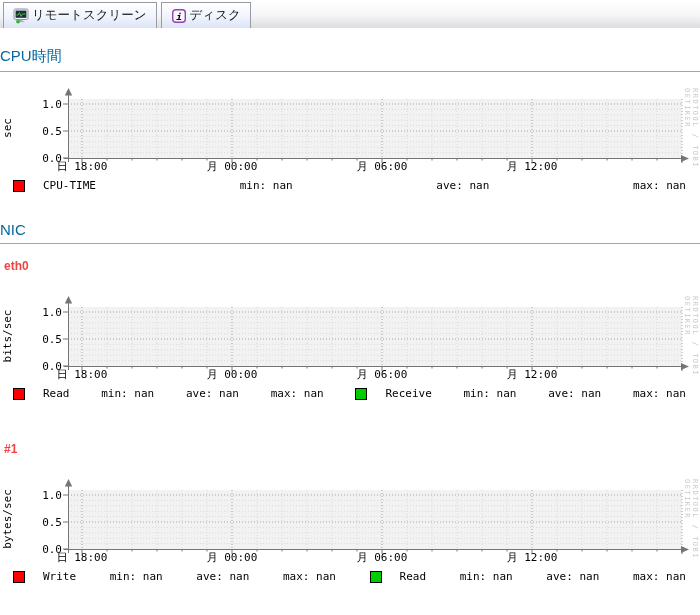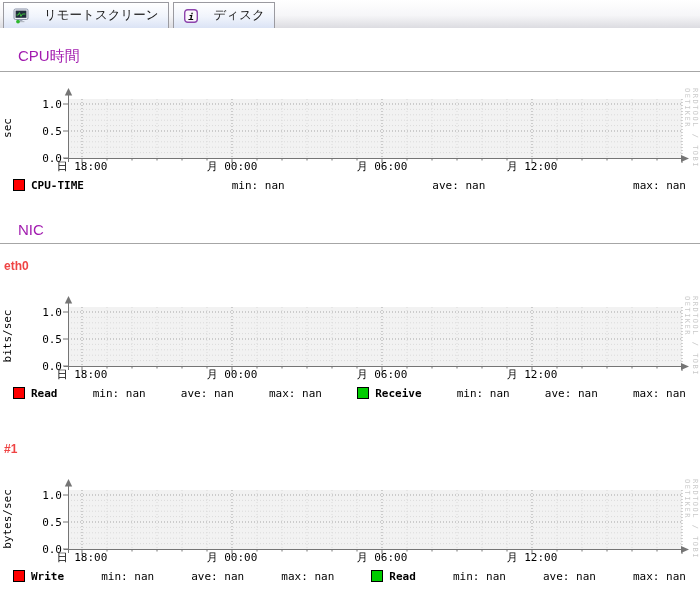--- a/index.html
+++ b/index.html
@@ -3,43 +3,43 @@
 <meta charset="utf-8">
 <style>
   html,body{margin:0;padding:0;}
   body{width:700px;height:615px;background:#fff;overflow:hidden;
        font-family:"Liberation Sans",sans-serif;}
 
   
   .tabbar{height:28px;box-sizing:border-box;display:flex;align-items:flex-end;
           padding-left:3px;
           background:linear-gradient(180deg,#ffffff 0%,#f6f6f8 55%,#dcdce1 100%);}
-  .tab{display:flex;align-items:center;gap:15px;height:26px;padding:0 9px;margin-right:4px;
+  .tab{display:flex;align-items:center;gap:3px;height:26px;padding:0 9px;margin-right:4px;
        font-size:12.5px;color:#1a1a1a;white-space:nowrap;cursor:pointer;box-sizing:border-box;
        background:linear-gradient(180deg,#ffffff 0%,#f0f4fc 55%,#dbe3f5 100%);
        border:1px solid #9a9aa0;border-bottom:none;}
   .tab.active{background:#ffffff;border-color:#56565c;height:28px;}
   .ticon{display:inline-flex;width:16px;height:16px;align-items:center;justify-content:center;}
 
   
-  .section-title{font-size:15px;font-weight:400;color:#a21caf;margin:0;
-                 padding:2px 0 5px 18px;border-bottom:1px solid #a6a6a6;}
+  .section-title{font-size:15px;font-weight:400;color:#0369a1;margin:0;
+                 padding:2px 0 5px 0;border-bottom:1px solid #a6a6a6;}
   .sec-cpu{margin-top:17px;}
   .sec-nic{margin-top:27px;}
   .sec-disk{margin-top:42px;}
   .subtitle{font-size:12px;font-weight:700;color:#ef4444;margin:15px 0 0 4px;}
 
   
   .graph-block{position:relative;margin-top:14px;}
   .graph-block.after-sub{margin-top:21px;}
   svg text{font-family:"DejaVu Sans Mono","Liberation Sans",monospace;fill:#000;}
   .legend{display:flex;justify-content:space-between;align-items:center;height:16px;
           box-sizing:border-box;padding:2px 14px 0 13px;color:#000;
           font-family:"DejaVu Sans Mono",monospace;font-size:11px;white-space:nowrap;}
-  .legend-item{display:flex;align-items:flex-start;gap:6px;font-weight:bold;}
+  .legend-item{display:flex;align-items:flex-end;gap:18px;}
   .swatch{width:10px;height:10px;border:1px solid #000;display:inline-block;box-sizing:content-box;}
   .watermark{position:absolute;top:2px;right:1px;writing-mode:vertical-rl;
              font-family:"DejaVu Sans Mono",monospace;font-size:7px;letter-spacing:1.5px;
              color:#c9c9c9;user-select:none;}
 </style>
 </head>
 <body>
 
 <div class="tabbar">
   <div class="tab">

